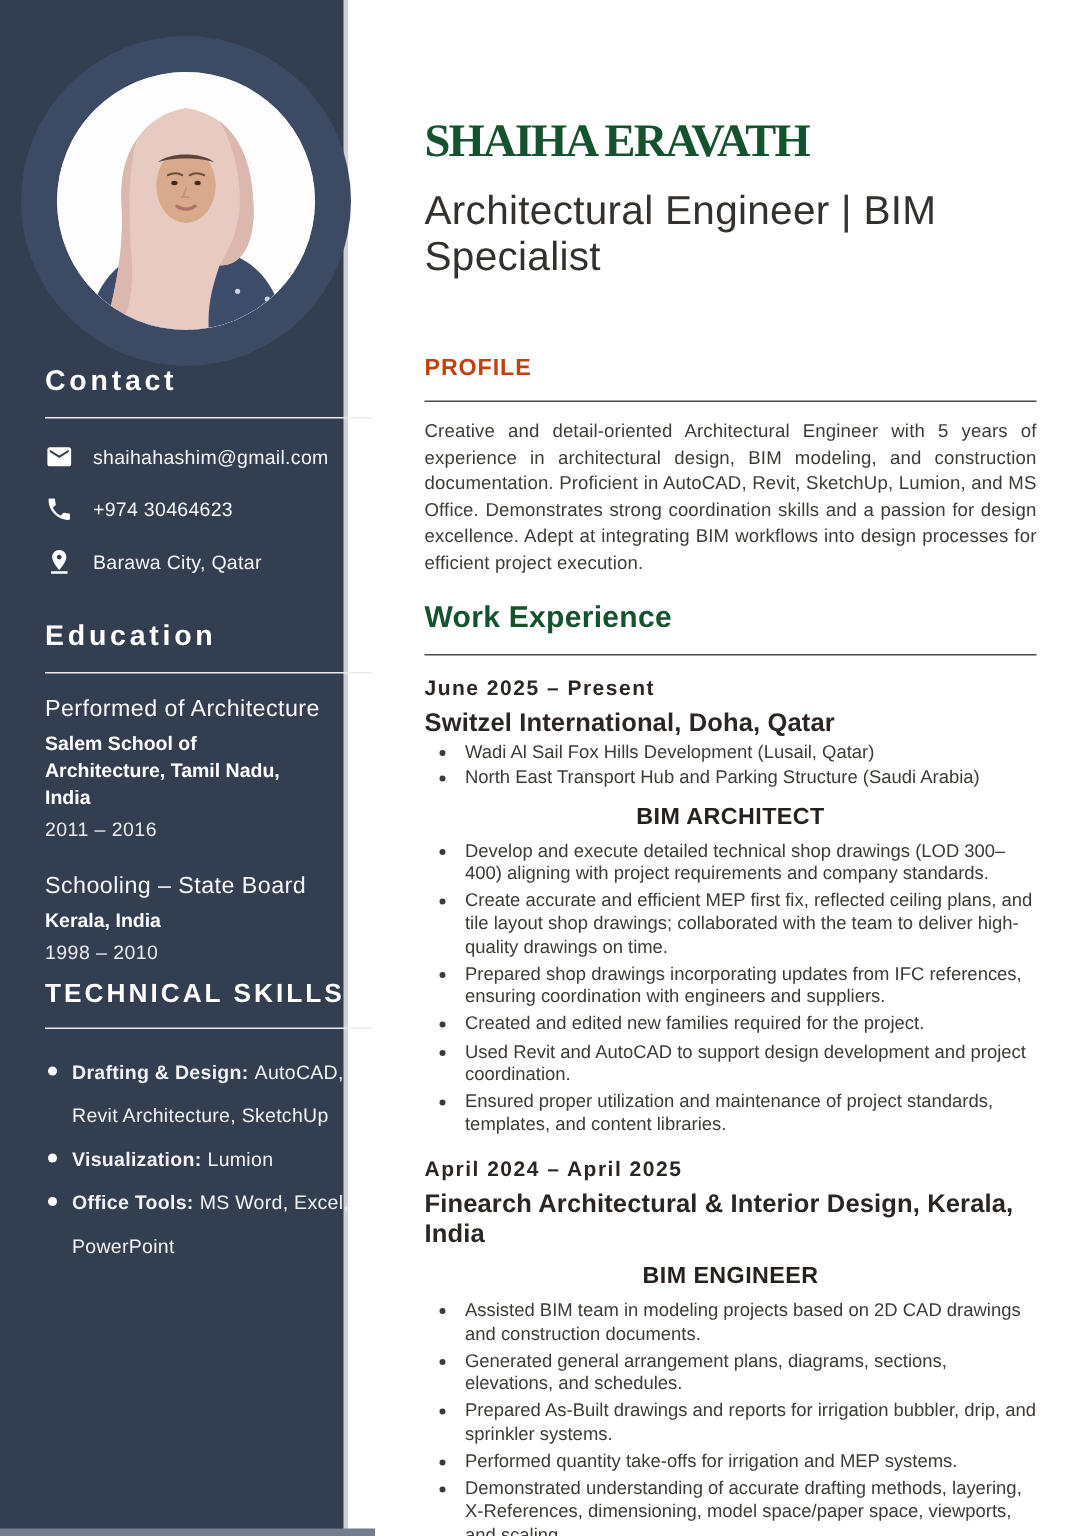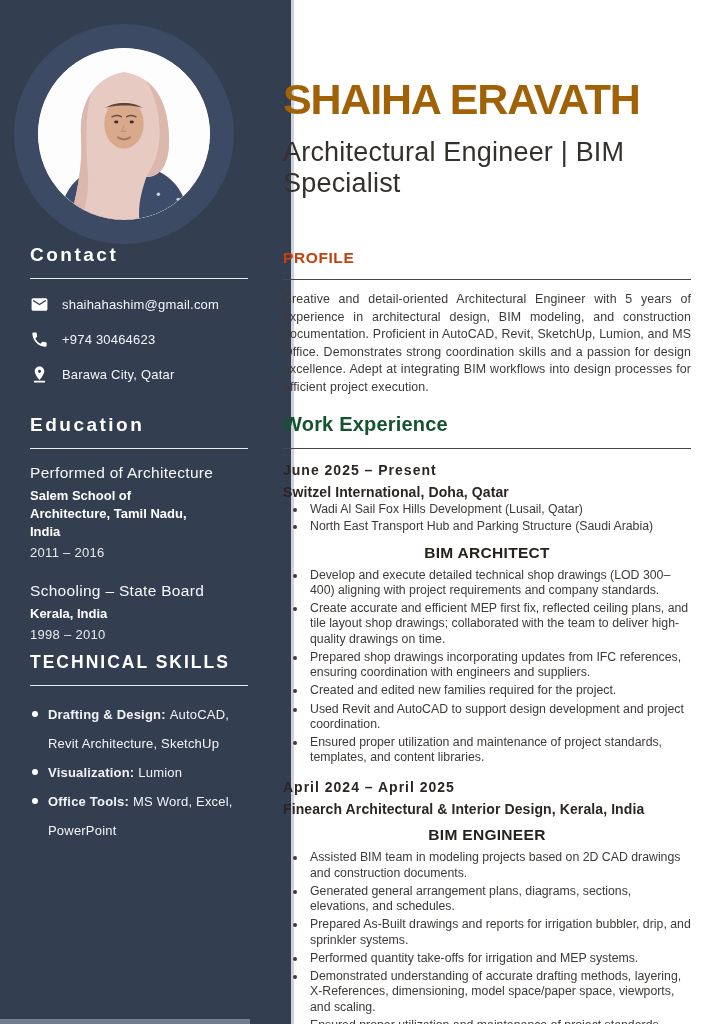--- a/index.html
+++ b/index.html
@@ -2,21 +2,21 @@
 <html><head>
 <meta charset="utf-8">
 <style>
   html,body { margin:0; padding:0; background:#ffffff; }
   body { width:725px; height:1024px; font-family:"Liberation Sans", sans-serif; position:relative; overflow:hidden; }
 
   .page { position:absolute; inset:0; background:#ffffff; }
 
   
   .sidebar {
-    position:absolute; left:0; top:0; width:294px; height:1024px;
+    position:absolute; left:0; top:0; width:232px; height:1024px;
     background:#343E51; color:#ffffff; box-sizing:border-box;
     border-right:3px solid #ccd1da;
   }
   .sidebar-bottom-edge {
     position:absolute; bottom:0; left:0; width:250px; height:5px; background:#737d8e;
   }
   .avatar-ring {
     position:absolute; left:14px; top:24px; width:220px; height:220px;
     border-radius:50%; background:#3D4A63;
   }
@@ -60,22 +60,22 @@
     border-radius:50%; background:#ffffff;
   }
   .sk-label { font-weight:700; margin-right:4px; }
 
   
   .main {
     position:absolute; left:253px; top:0; width:472px; height:1024px;
     box-sizing:border-box; padding:78px 34px 0 30px; color:#3E3A37;
   }
   .name {
-    margin:0; font-size:43px; line-height:1.0; font-weight:700;
-    letter-spacing:-1.2px; color:#a16207; white-space:nowrap;
+    margin:0; font-size:31px; line-height:1.0; font-weight:700;
+    letter-spacing:-1.2px; color:#14532d; white-space:nowrap;font-family:Liberation Serif, serif;
   }
   .subtitle {
     margin:16px 0 0 0; font-size:27px; font-weight:400; color:#33302D; letter-spacing:0.2px;
   }
   .main-heading-sm {
     margin:50px 0 0 0; font-size:15.5px; font-weight:700; letter-spacing:0.6px; color:#c2410c;
   }
   .main-heading-lg {
     margin:16px 0 0 0; font-size:20px; font-weight:700; letter-spacing:0.2px; color:#14532d;
   }
@@ -83,21 +83,21 @@
 
   .profile-text {
     margin:11px 0 0 0; font-size:12.4px; line-height:1.42; text-align:justify;
     color:#3E3A37; letter-spacing:0.1px;
   }
 
   .job-dates {
     margin:13px 0 0 0; font-size:14px; font-weight:700; letter-spacing:1px; color:#2b2623;
   }
   .job-company {
-    margin:6px 0 0 0; font-size:14px; font-weight:700; letter-spacing:0.1px; color:#2b2623;
+    margin:6px 0 0 0; font-size:17px; font-weight:700; letter-spacing:0.1px; color:#2b2623;
   }
   .projects-label { margin:3px 0 0 0; font-size:12.6px; font-weight:700; color:#2b2623; }
   .job-role {
     margin:9px 0 0 0; font-size:15.5px; font-weight:700; letter-spacing:0.3px; color:#26211d;text-align:center;
   }
   ul.plain-bullets {
     margin:2px 0 0 0; padding:0 0 0 24px; font-size:12.3px; line-height:1.26; color:#3E3A37;
   }
   ul.plain-bullets li { padding-left:3px; margin-bottom:2px; }
   ul.duty-bullets {

